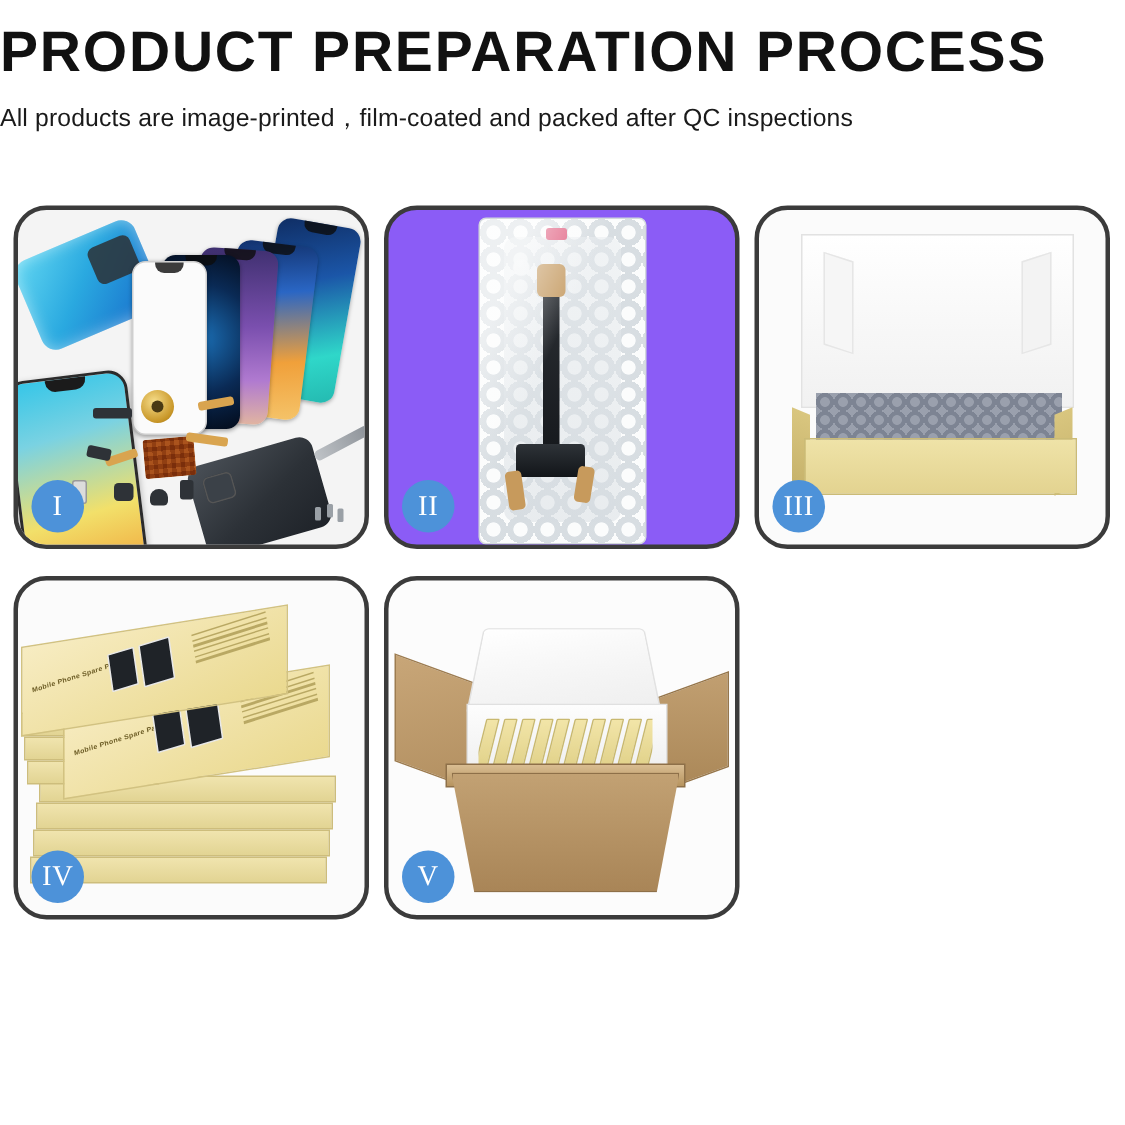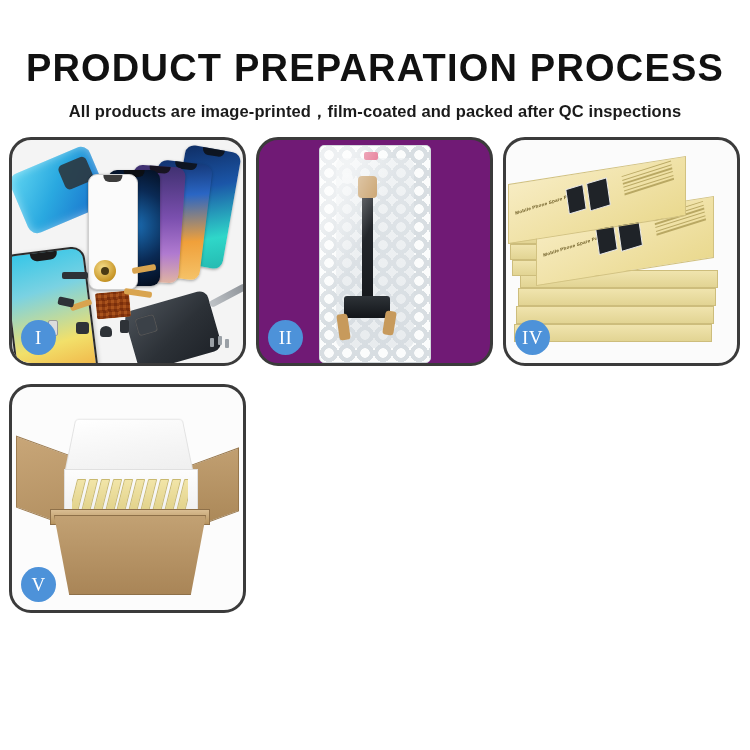--- a/index.html
+++ b/index.html
@@ -6,33 +6,33 @@
   body{
     width:750px;height:750px;
     background:#ffffff;
     font-family:"Liberation Sans", sans-serif;
     overflow:hidden;
     position:relative;
   }
   .page{position:relative;width:750px;height:750px;}
 
   
-  .header{position:absolute;left:0;top:48px;width:750px;text-align:center;}
+  .header{position:absolute;left:0;top:15px;width:750px;}
   .title{
     font-size:38px;
     font-weight:700;
     letter-spacing:1.2px;
     color:#111111;
     line-height:1.1;
     font-family:"Liberation Sans", sans-serif;
   }
   .subtitle{
     margin-top:11px;
     font-size:16.5px;
-    font-weight:700;
+    font-weight:400;
     color:#1a1a1a;
     letter-spacing:0.1px;
   }
 
   
   .grid{
     position:absolute;left:9px;top:137px;
     width:732px;
     display:grid;
     grid-template-columns:repeat(3,237px);
@@ -140,21 +140,21 @@
     position:absolute;left:196px;top:152px;width:40px;height:7px;
     background:linear-gradient(90deg,#bfc3c7,#8d9298);border-radius:3px;transform:rotate(-28deg);
   }
   .p1 .screws{position:absolute;left:198px;top:196px;width:22px;height:12px;}
   .p1 .screws i{position:absolute;width:4px;height:9px;background:#9aa0a6;border-radius:1px;}
   .p1 .screws i:nth-child(1){left:0;top:2px;}
   .p1 .screws i:nth-child(2){left:8px;top:0;}
   .p1 .screws i:nth-child(3){left:15px;top:3px;}
 
   
-  .p2{background:#701a75;}
+  .p2{background:#8b5cf6;}
   .p2 .bag{
     position:absolute;left:60px;top:5px;width:110px;height:216px;
     background:
       radial-gradient(circle at 25% 15%,rgba(255,255,255,.95) 0 5px,rgba(0,0,0,0) 6px),
       repeating-radial-gradient(circle at 9px 9px,rgba(255,255,255,.85) 0 4.5px,rgba(205,212,218,.55) 5px 9px);
     background-size:auto, 18px 18px;
     background-color:#e4e9ec;
     border:1px solid #d2d8dc;border-radius:5px;
   }
   .p2 .innerpart{
@@ -369,20 +369,33 @@
           <div class="conn"></div>
           <div class="gold g1"></div>
           <div class="gold g2"></div>
           <div class="tapeTop"></div>
           <div class="sheen"></div>
         </div>
       </div>
       <div class="badge">II</div>
     </div>
 
+    <div class="card p3">
+      <div class="scene">
+        <div class="lid">
+          <div class="lidL"></div>
+          <div class="lidR"></div>
+        </div>
+        <div class="foam"></div>
+        <div class="trayleft"></div>
+        <div class="trayright"></div>
+        <div class="traybody"></div>
+      </div>
+      <div class="badge">III</div>
+    </div>
 
     <div class="card p4">
       <div class="scene stack">
 
         <div class="boxlayer" style="left:8px;top:184px;width:196px;height:16px;"></div>
         <div class="boxlayer" style="left:10px;top:166px;width:196px;height:16px;"></div>
         <div class="boxlayer" style="left:12px;top:148px;width:196px;height:16px;"></div>
         <div class="boxlayer" style="left:14px;top:130px;width:196px;height:16px;"></div>
         <div class="boxlayer" style="left:6px;top:120px;width:86px;height:14px;"></div>
         <div class="boxlayer" style="left:4px;top:104px;width:86px;height:14px;"></div>

